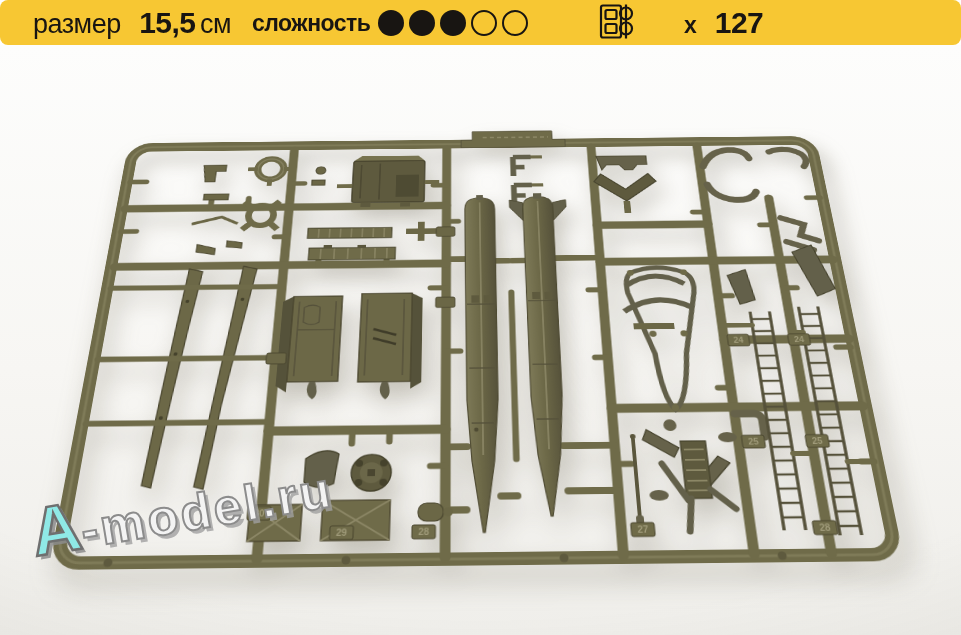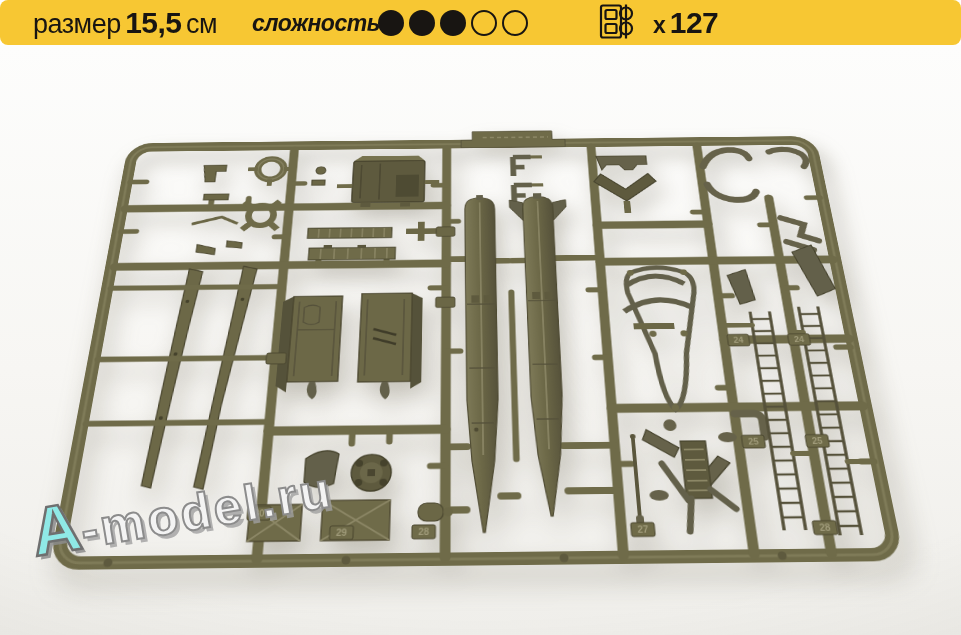--- a/index.html
+++ b/index.html
@@ -5,28 +5,28 @@
   html,body{margin:0;padding:0;background:#ffffff;}
   .screen{position:relative;width:961px;height:635px;overflow:hidden;background:#fff;
           font-family:"Liberation Sans","DejaVu Sans",sans-serif;}
 
   
   .banner{position:absolute;left:0;top:0;width:961px;height:45px;background:#F7C733;
           border-radius:8px;color:#181512;}
   .bn{position:absolute;top:50%;transform:translateY(-50%);white-space:nowrap;line-height:1;}
   .lbl{font-size:27px;font-weight:400;letter-spacing:-0.5px;}
   .lblb{font-size:23px;font-weight:700;letter-spacing:-0.5px;}
-  .big{font-size:30px;font-weight:700;letter-spacing:-0.5px;}
+  .big{font-size:30px;font-weight:700;letter-spacing:-0.5px;margin-left:14px;}
   .g-size{left:33px;}
-  .g-diff-label{left:252px;font-style:italic;}
+  .g-diff-label{left:252px;}
   .dots{left:378px;display:flex;gap:5px;align-items:center;}
   .dot{width:26px;height:26px;border-radius:50%;background:#181512;box-sizing:border-box;}
   .dot.empty{background:transparent;border:2.5px solid #181512;}
   .g-icon{left:597px;}
-  .g-count{left:653px;text-align:right;}
+  .g-count{left:684px;text-align:right;}
   .g-scale{left:753px;}
 
   
   .photo{position:absolute;left:0;top:45px;width:961px;height:590px;
          background:linear-gradient(180deg,#fdfdfc 0%,#f7f6f3 55%,#efeeea 100%);}
   .photo::after{content:"";position:absolute;inset:0;pointer-events:none;
          background:radial-gradient(120% 95% at 50% 38%, rgba(0,0,0,0) 62%, rgba(95,90,72,0.10) 100%);}
   .sprue3d{position:absolute;left:45px;top:-60px;width:863px;height:592px;
          transform:rotate(-0.6deg) perspective(600px) rotateX(15.5deg);
          transform-origin:50% 100%;

